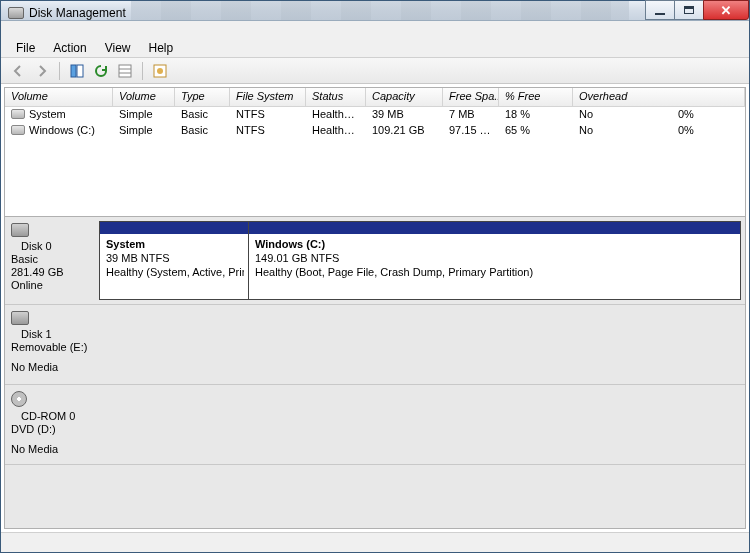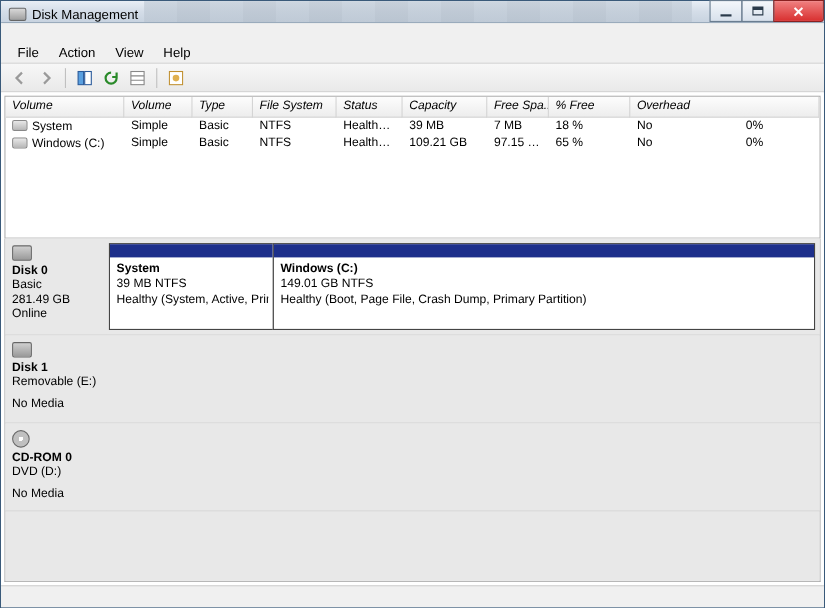--- a/index.html
+++ b/index.html
@@ -141,21 +141,21 @@
   .disk-info .d-icon{
     width:18px; height:14px;
     background:linear-gradient(#d0d0d0,#9a9a9a);
     border:1px solid #666; border-radius:2px;
     margin-bottom:2px;
   }
   .disk-info .d-icon.cd{
     border-radius:50%; width:16px; height:16px;
     background: radial-gradient(circle,#fff 0 2px,#c0c0c0 2px 8px,#888 8px);
   }
-  .disk-info b{font-weight:bold;}
+  .disk-info b{font-weight:normal;margin-left:10px;}
   .disk-parts {
     flex: 1; padding: 4px 4px 4px 2px;
     display: flex; gap: 0;
     background:#e8e8e8;
   }
   .part {
     border: 1px solid #444;
     background: #fff;
     display: flex; flex-direction: column;
     font-size: 11px;

